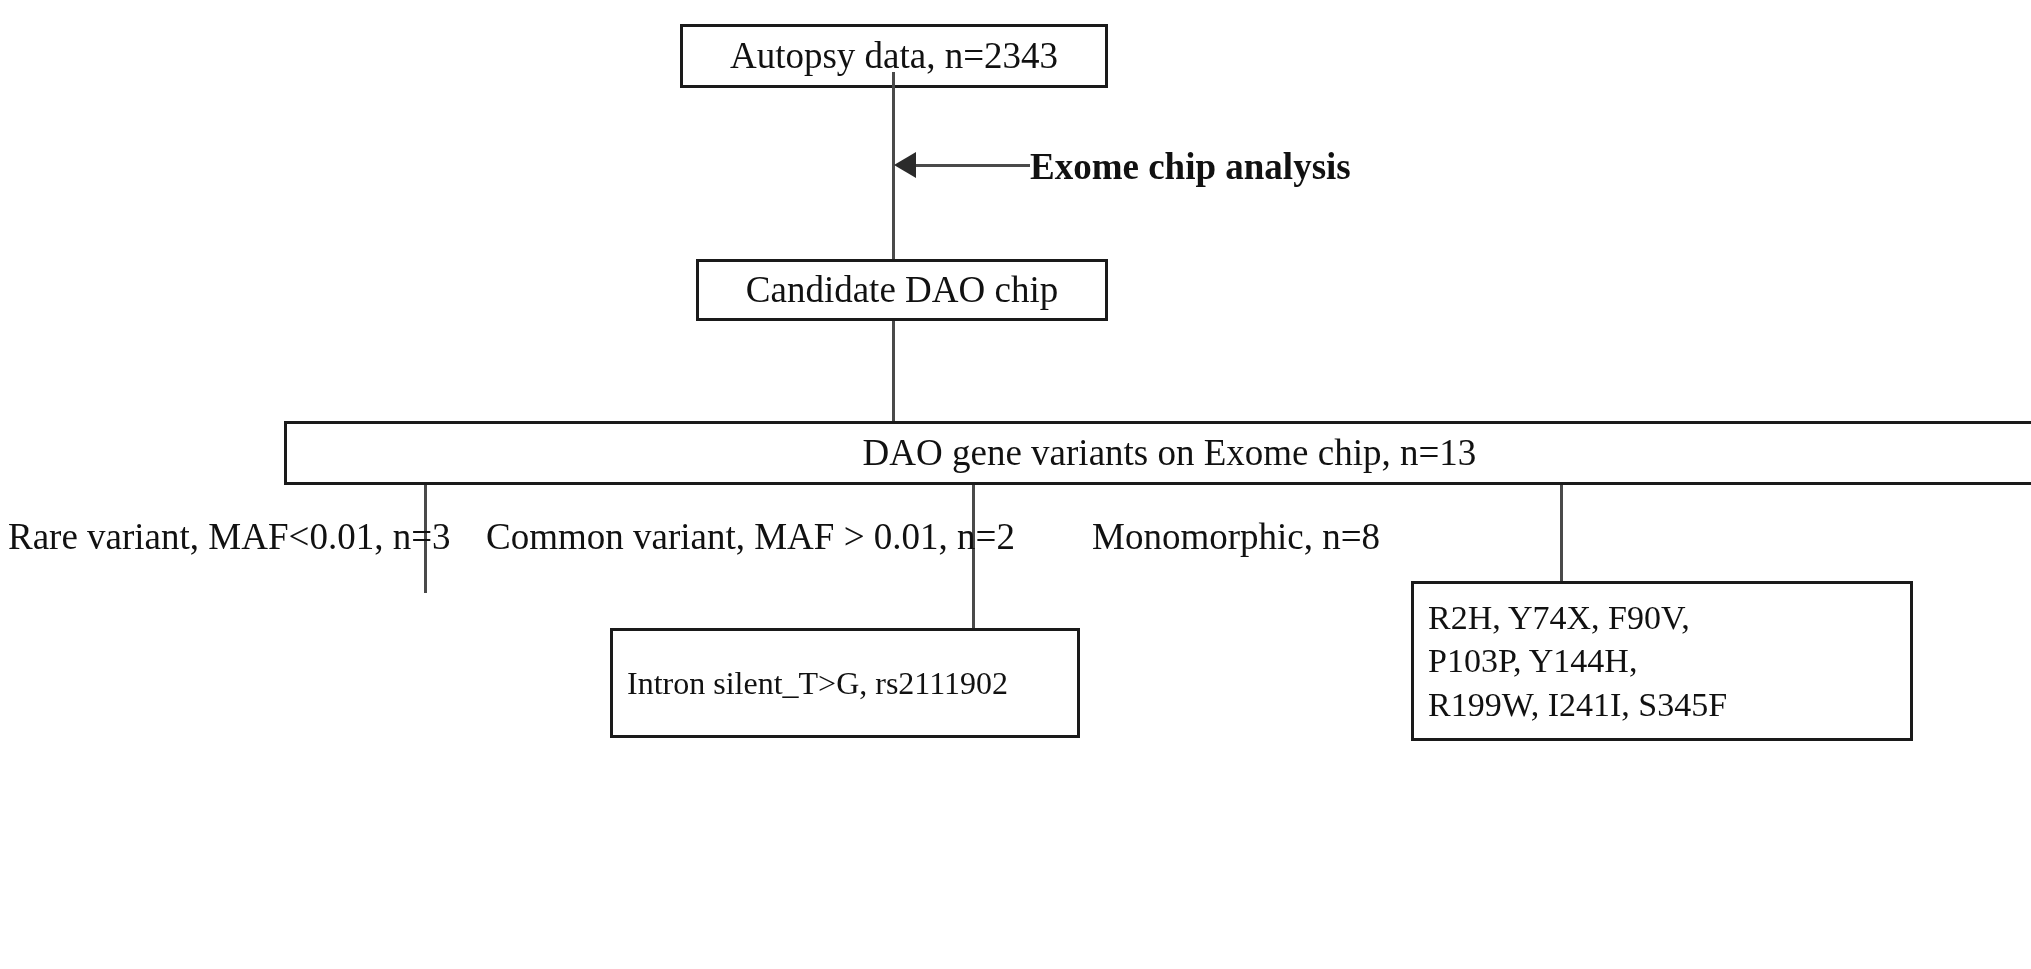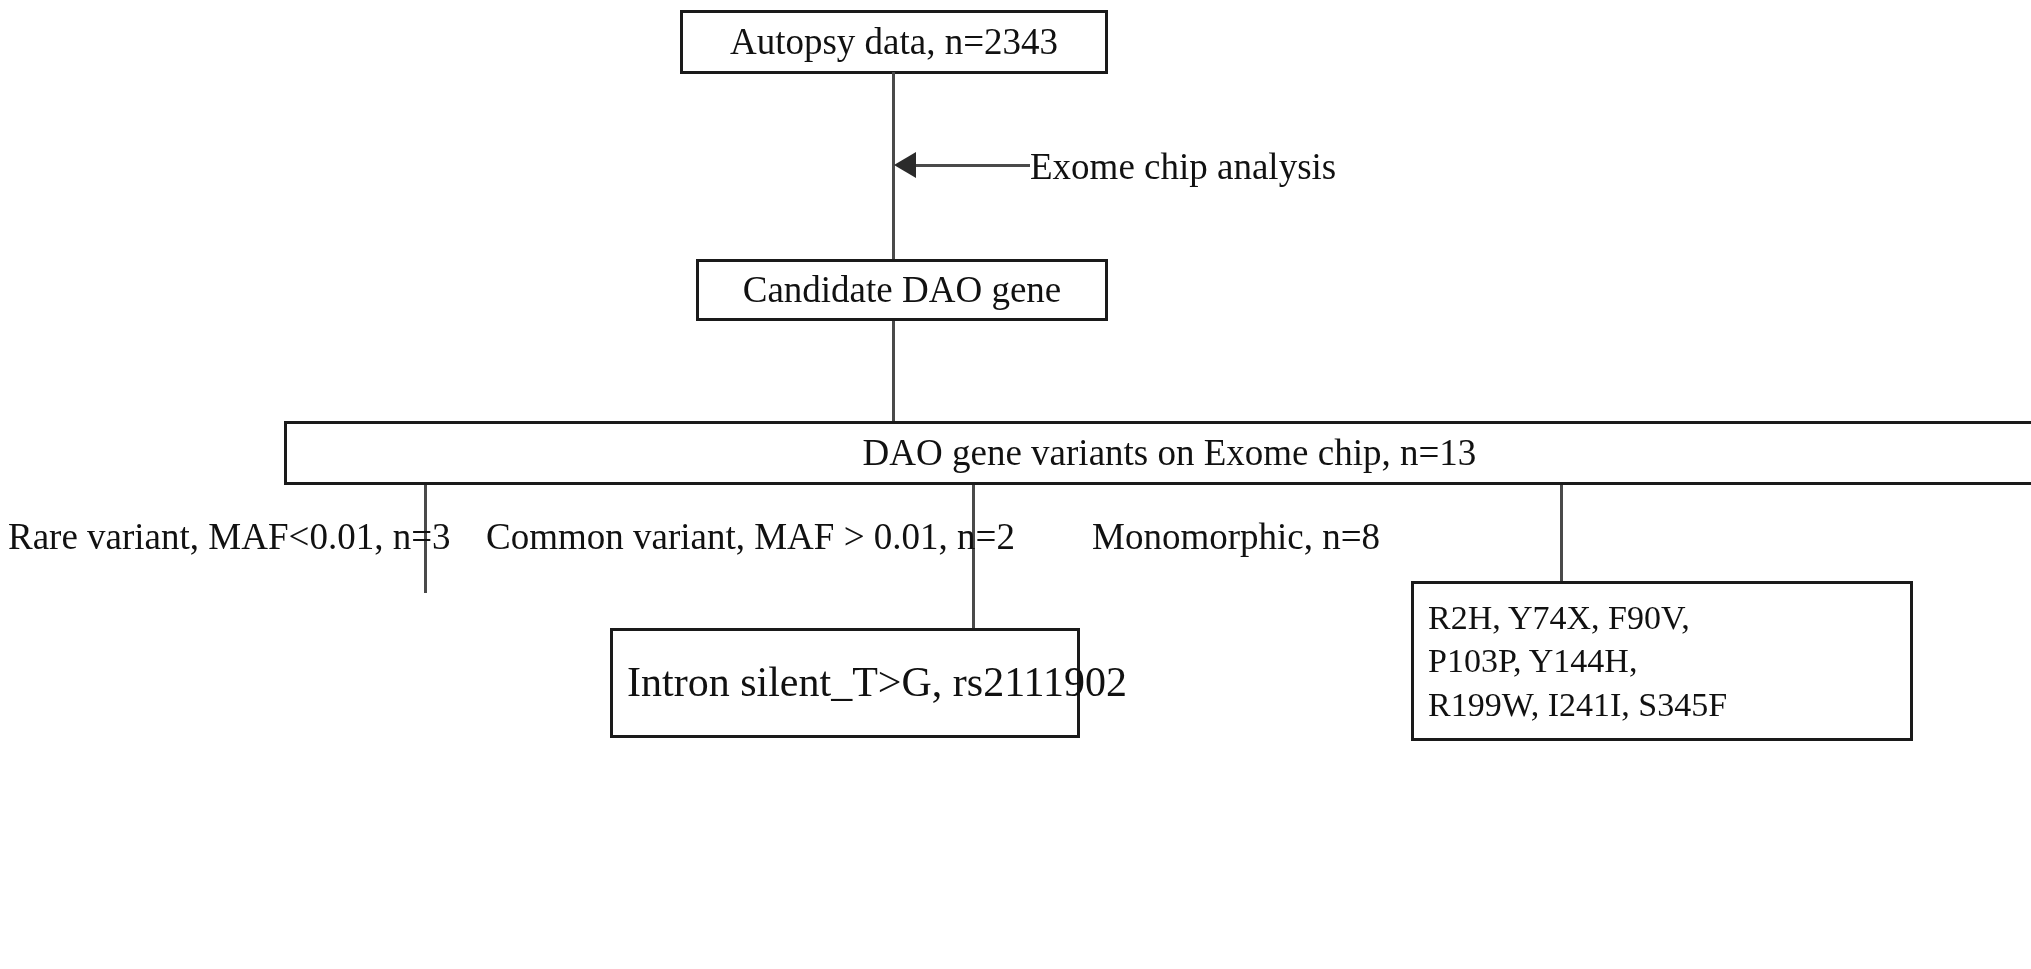--- a/index.html
+++ b/index.html
@@ -70,53 +70,53 @@
     border-top: 13px solid transparent;
     border-bottom: 13px solid transparent;
     border-right: 22px solid #2b2b2b;
   }
 </style>
 </head>
 <body>
 
 <div id="flowchart">
 
-  <div class="box" style="left:680px; top:10px; width:428px; height:64px; font-size:37px;">
+  <div class="box" style="left:680px; top:24px; width:428px; height:64px; font-size:37px;">
     <span class="box-line">Autopsy data, n=2343</span>
   </div>
 
   <div class="vline" style="left:892px; top:72px; height:263px;"></div>
 
   <div class="arrow-wrap" style="left:894px; top:152px; width:136px; height:26px;">
     <span class="arrow-head"></span>
     <span class="arrow-shaft" style="width:114px;"></span>
   </div>
-  <div class="edge-label" style="left:1030px; top:148px; font-size:37px;">Exome chip analysis</div>
+  <div class="edge-label" style="left:1030px; top:148px; font-size:37px;font-weight:bold;">Exome chip analysis</div>
 
   <div class="box" style="left:696px; top:259px; width:412px; height:62px; font-size:37px;">
-    <span class="box-line">Candidate DAO gene</span>
+    <span class="box-line">Candidate DAO chip</span>
   </div>
 
   <div class="vline" style="left:892px; top:321px; height:100px;"></div>
 
   <div class="box" style="left:260px; top:421px; width:1771px; height:64px; font-size:37px;margin-left:24px;">
     <span class="box-line">DAO gene variants on Exome chip, n=13</span>
   </div>
 
   <div class="vline" style="left:424px; top:485px; height:108px;"></div>
   <div class="edge-label" style="left:8px; top:518px; font-size:37px;">Rare variant, MAF&lt;0.01, n=3</div>
 
   <div class="vline" style="left:972px; top:485px; height:143px;"></div>
   <div class="edge-label" style="left:486px; top:518px; font-size:37px;text-align:center;">Common variant, MAF &gt; 0.01, n=2</div>
 
   <div class="vline" style="left:1560px; top:485px; height:96px;"></div>
   <div class="edge-label" style="left:1092px; top:518px; font-size:37px;">Monomorphic, n=8</div>
 
 
-  <div class="box left-align" style="left:610px; top:628px; width:470px; height:110px; font-size:42px;">
+  <div class="box left-align" style="left:610px; top:628px; width:470px; height:110px; font-size:32px;">
     <span class="box-lines">
       <span class="box-line">Intron silent_T&gt;G, rs2111902</span>
     </span>
   </div>
 
   <div class="box left-align" style="left:1411px; top:581px; width:502px; height:160px; font-size:34px;">
     <span class="box-lines">
       <span class="box-line">R2H, Y74X, F90V,</span>
       <span class="box-line">P103P, Y144H,</span>
       <span class="box-line">R199W, I241I, S345F</span>

